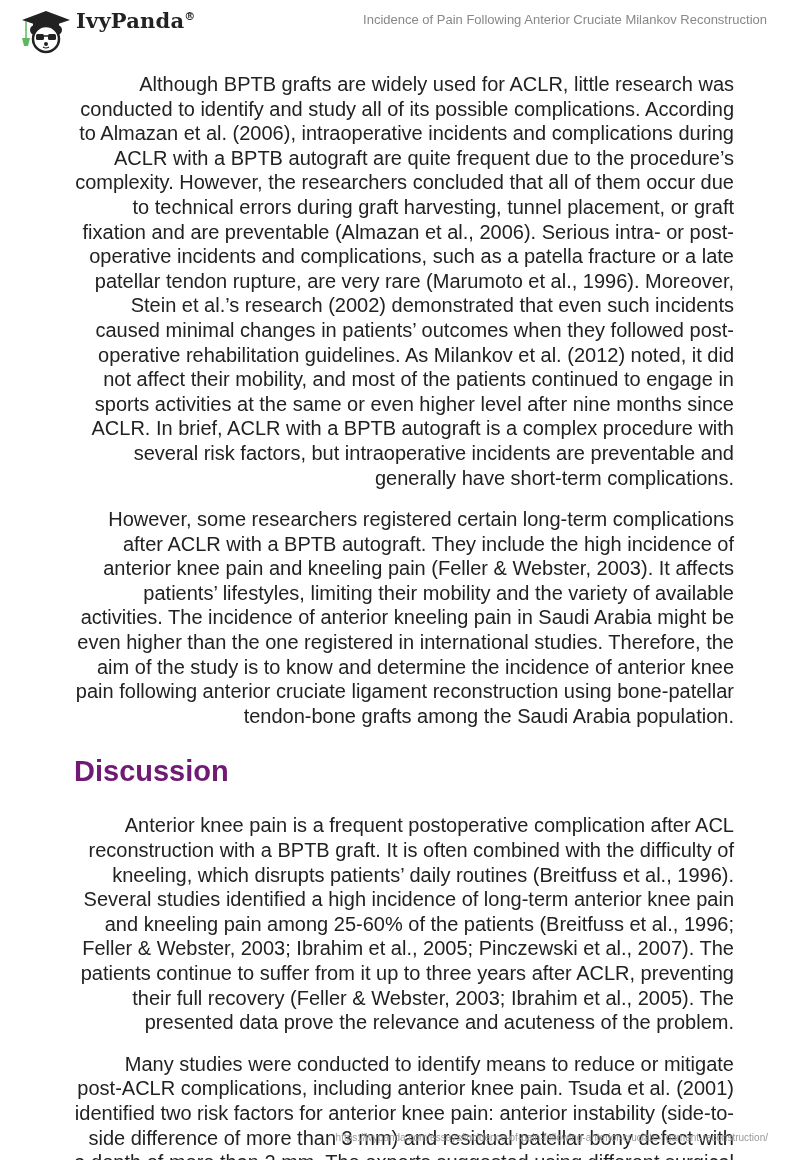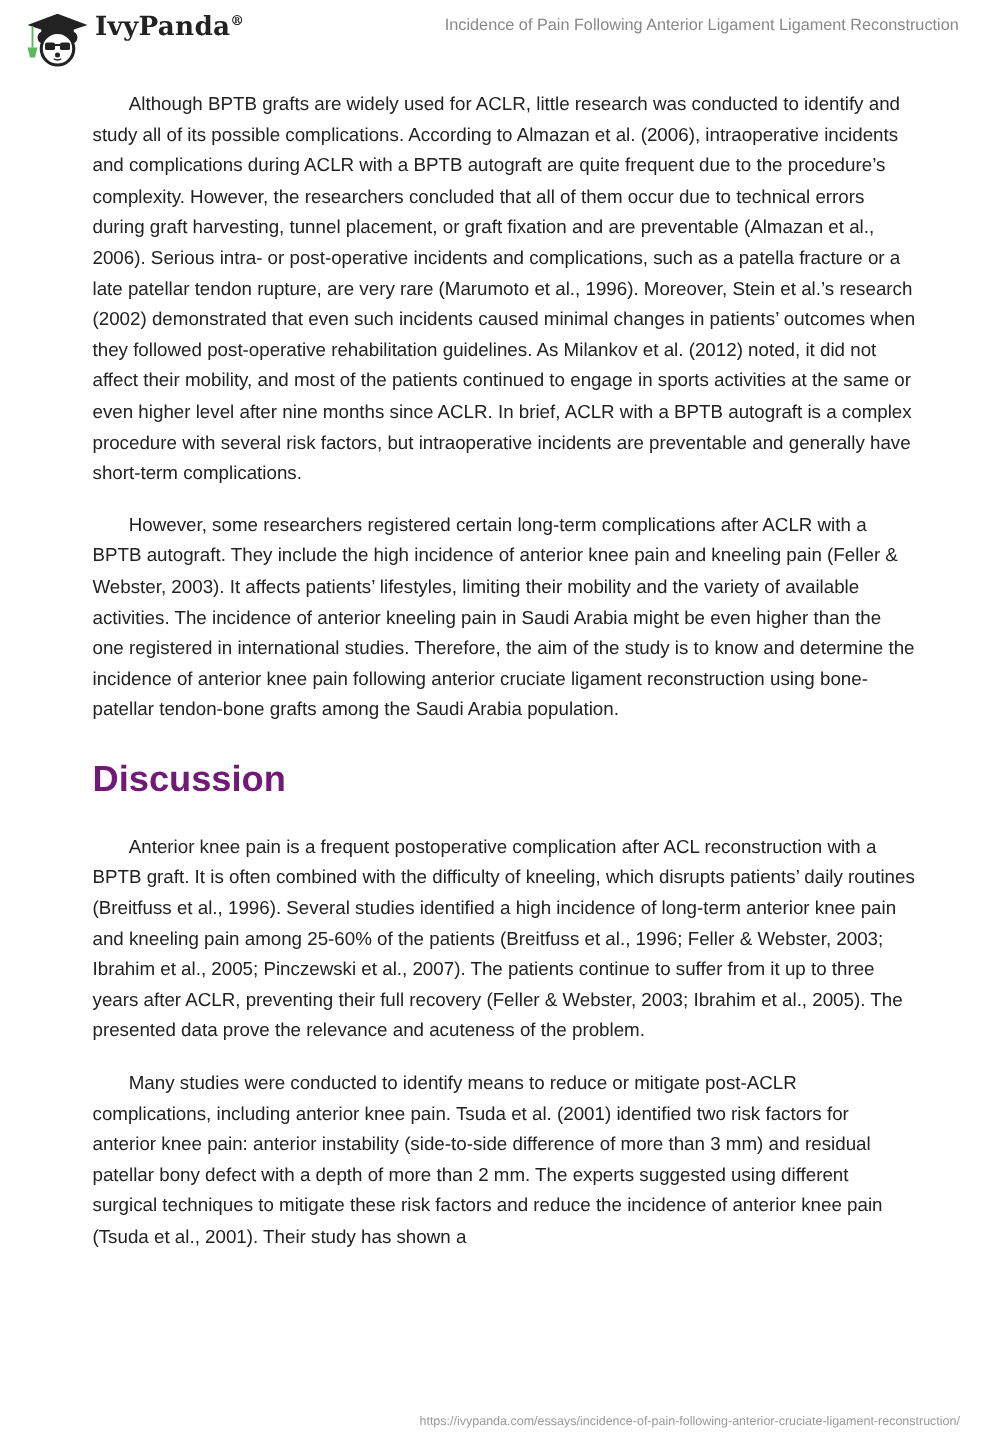--- a/index.html
+++ b/index.html
@@ -4,21 +4,21 @@
 <style>
   html, body { margin: 0; padding: 0; background: #ffffff; }
   body { width: 800px; height: 1160px; position: relative; overflow: hidden; font-family: "Liberation Sans", sans-serif; color: #222; }
   .header { position: absolute; top: 0; left: 0; width: 800px; height: 56px; }
   .logo { position: absolute; left: 16px; top: 8px; display: flex; align-items: flex-start; }
   .logo-icon { width: 56px; height: 46px; }
   .logo-text { font-family: "DejaVu Serif", serif; font-weight: bold; font-size: 21px; color: #222; margin-left: 4px; letter-spacing: 0.2px; }
   .logo-text sup { font-size: 11px; vertical-align: super; }
   .doc-title { position: absolute; right: 33px; top: 12px; font-size: 13px; color: #888; }
   .content { position: absolute; left: 74px; top: 72px; width: 660px; }
-  p { margin: 0 0 17px 0; font-size: 15px; line-height: 24.6px; text-indent: 29px; color: #222; }
+  p { margin: 0 0 17px 0; font-size: 20px; line-height: 24.6px; text-indent: 29px; color: #222; text-align: right; }
   h2 { font-size: 29px; font-weight: bold; margin: 26px 0 25px 0; color: #701a75; line-height: 34px; }
   .footer-url { position: absolute; right: 32px; top: 1132px; font-size: 10px; color: #999; }
 </style>
 </head>
 <body>
 
 <div class="header">
   <div class="logo">
     <span class="logo-icon">
       <svg width="56" height="46" viewBox="0 0 56 46">
@@ -35,21 +35,21 @@
 
         <rect x="20" y="26" width="8" height="6" rx="1.5" fill="#222"></rect>
         <rect x="32" y="26" width="8" height="6" rx="1.5" fill="#222"></rect>
         <line x1="28" y1="28" x2="32" y2="28" stroke="#222" stroke-width="1.5"></line>
         <circle cx="30" cy="36" r="2" fill="#222"></circle>
         <path d="M27,39 Q30,41 33,39" stroke="#222" stroke-width="1.2" fill="none"></path>
       </svg>
     </span>
     <span class="logo-text"><span>IvyPanda</span><sup>®</sup></span>
   </div>
-  <div class="doc-title">Incidence of Pain Following Anterior Ligament Ligament Reconstruction</div>
+  <div class="doc-title">Incidence of Pain Following Anterior Cruciate Milankov Reconstruction</div>
 </div>
 
 <div class="content">
   <p>Although BPTB grafts are widely used for ACLR, little research was conducted to identify and study all of its possible complications. According to Almazan et al. (2006), intraoperative incidents and complications during ACLR with a BPTB autograft are quite frequent due to the procedure’s complexity. However, the researchers concluded that all of them occur due to technical errors during graft harvesting, tunnel placement, or graft fixation and are preventable (Almazan et al., 2006). Serious intra- or post-operative incidents and complications, such as a patella fracture or a late patellar tendon rupture, are very rare (Marumoto et al., 1996). Moreover, Stein et al.’s research (2002) demonstrated that even such incidents caused minimal changes in patients’ outcomes when they followed post-operative rehabilitation guidelines. As Milankov et al. (2012) noted, it did not affect their mobility, and most of the patients continued to engage in sports activities at the same or even higher level after nine months since ACLR. In brief, ACLR with a BPTB autograft is a complex procedure with several risk factors, but intraoperative incidents are preventable and generally have short-term complications.</p>
   <p>However, some researchers registered certain long-term complications after ACLR with a BPTB autograft. They include the high incidence of anterior knee pain and kneeling pain (Feller &amp; Webster, 2003). It affects patients’ lifestyles, limiting their mobility and the variety of available activities. The incidence of anterior kneeling pain in Saudi Arabia might be even higher than the one registered in international studies. Therefore, the aim of the study is to know and determine the incidence of anterior knee pain following anterior cruciate ligament reconstruction using bone-patellar tendon-bone grafts among the Saudi Arabia population.</p>
   <h2>Discussion</h2>
   <p>Anterior knee pain is a frequent postoperative complication after ACL reconstruction with a BPTB graft. It is often combined with the difficulty of kneeling, which disrupts patients’ daily routines (Breitfuss et al., 1996). Several studies identified a high incidence of long-term anterior knee pain and kneeling pain among 25-60% of the patients (Breitfuss et al., 1996; Feller &amp; Webster, 2003; Ibrahim et al., 2005; Pinczewski et al., 2007). The patients continue to suffer from it up to three years after ACLR, preventing their full recovery (Feller &amp; Webster, 2003; Ibrahim et al., 2005). The presented data prove the relevance and acuteness of the problem.</p>
   <p>Many studies were conducted to identify means to reduce or mitigate post-ACLR complications, including anterior knee pain. Tsuda et al. (2001) identified two risk factors for anterior knee pain: anterior instability (side-to-side difference of more than 3 mm) and residual patellar bony defect with a depth of more than 2 mm. The experts suggested using different surgical techniques to mitigate these risk factors and reduce the incidence of anterior knee pain (Tsuda et al., 2001). Their study has shown a</p>
 </div>
 

